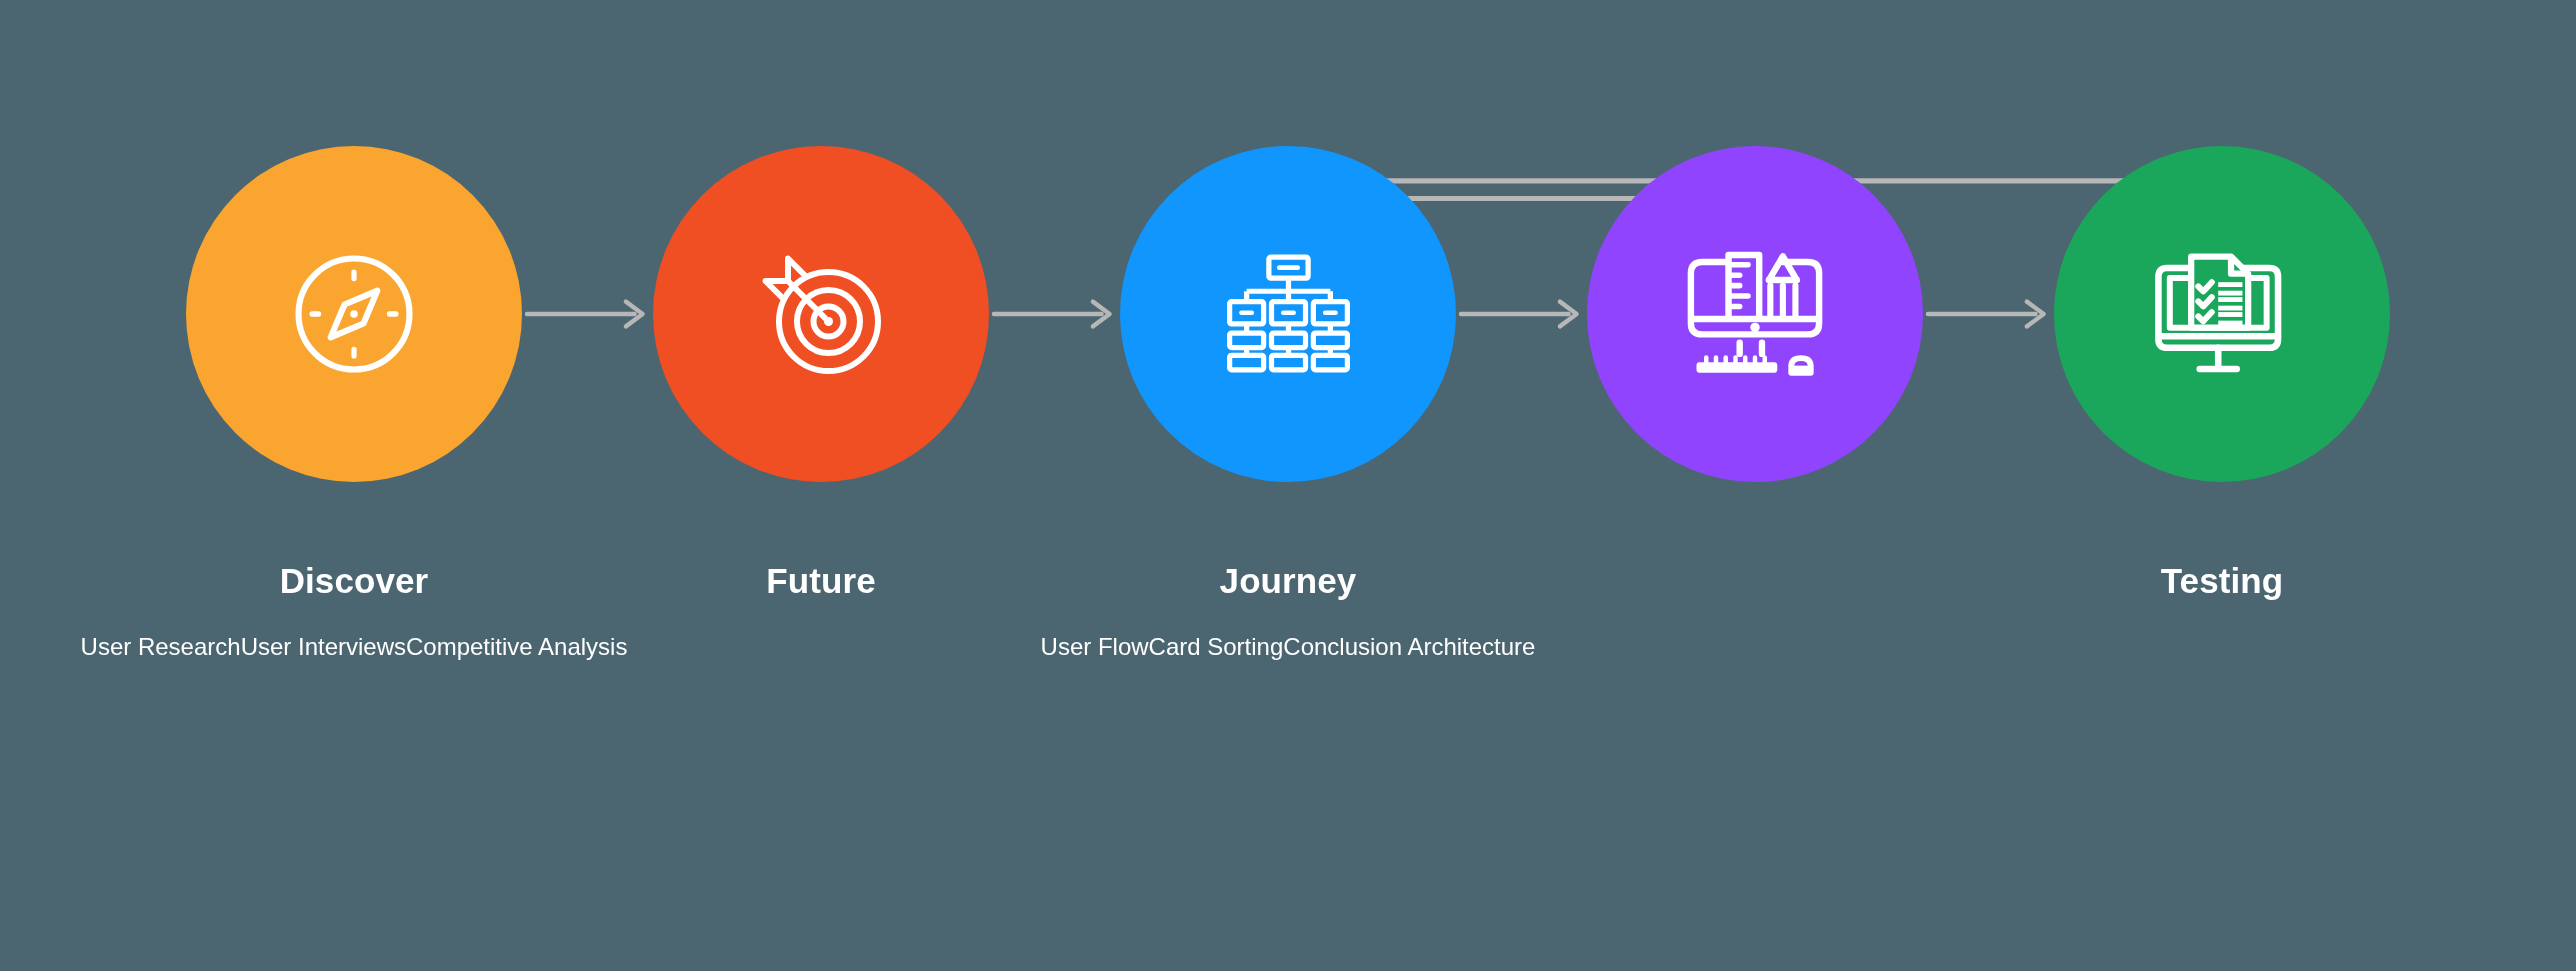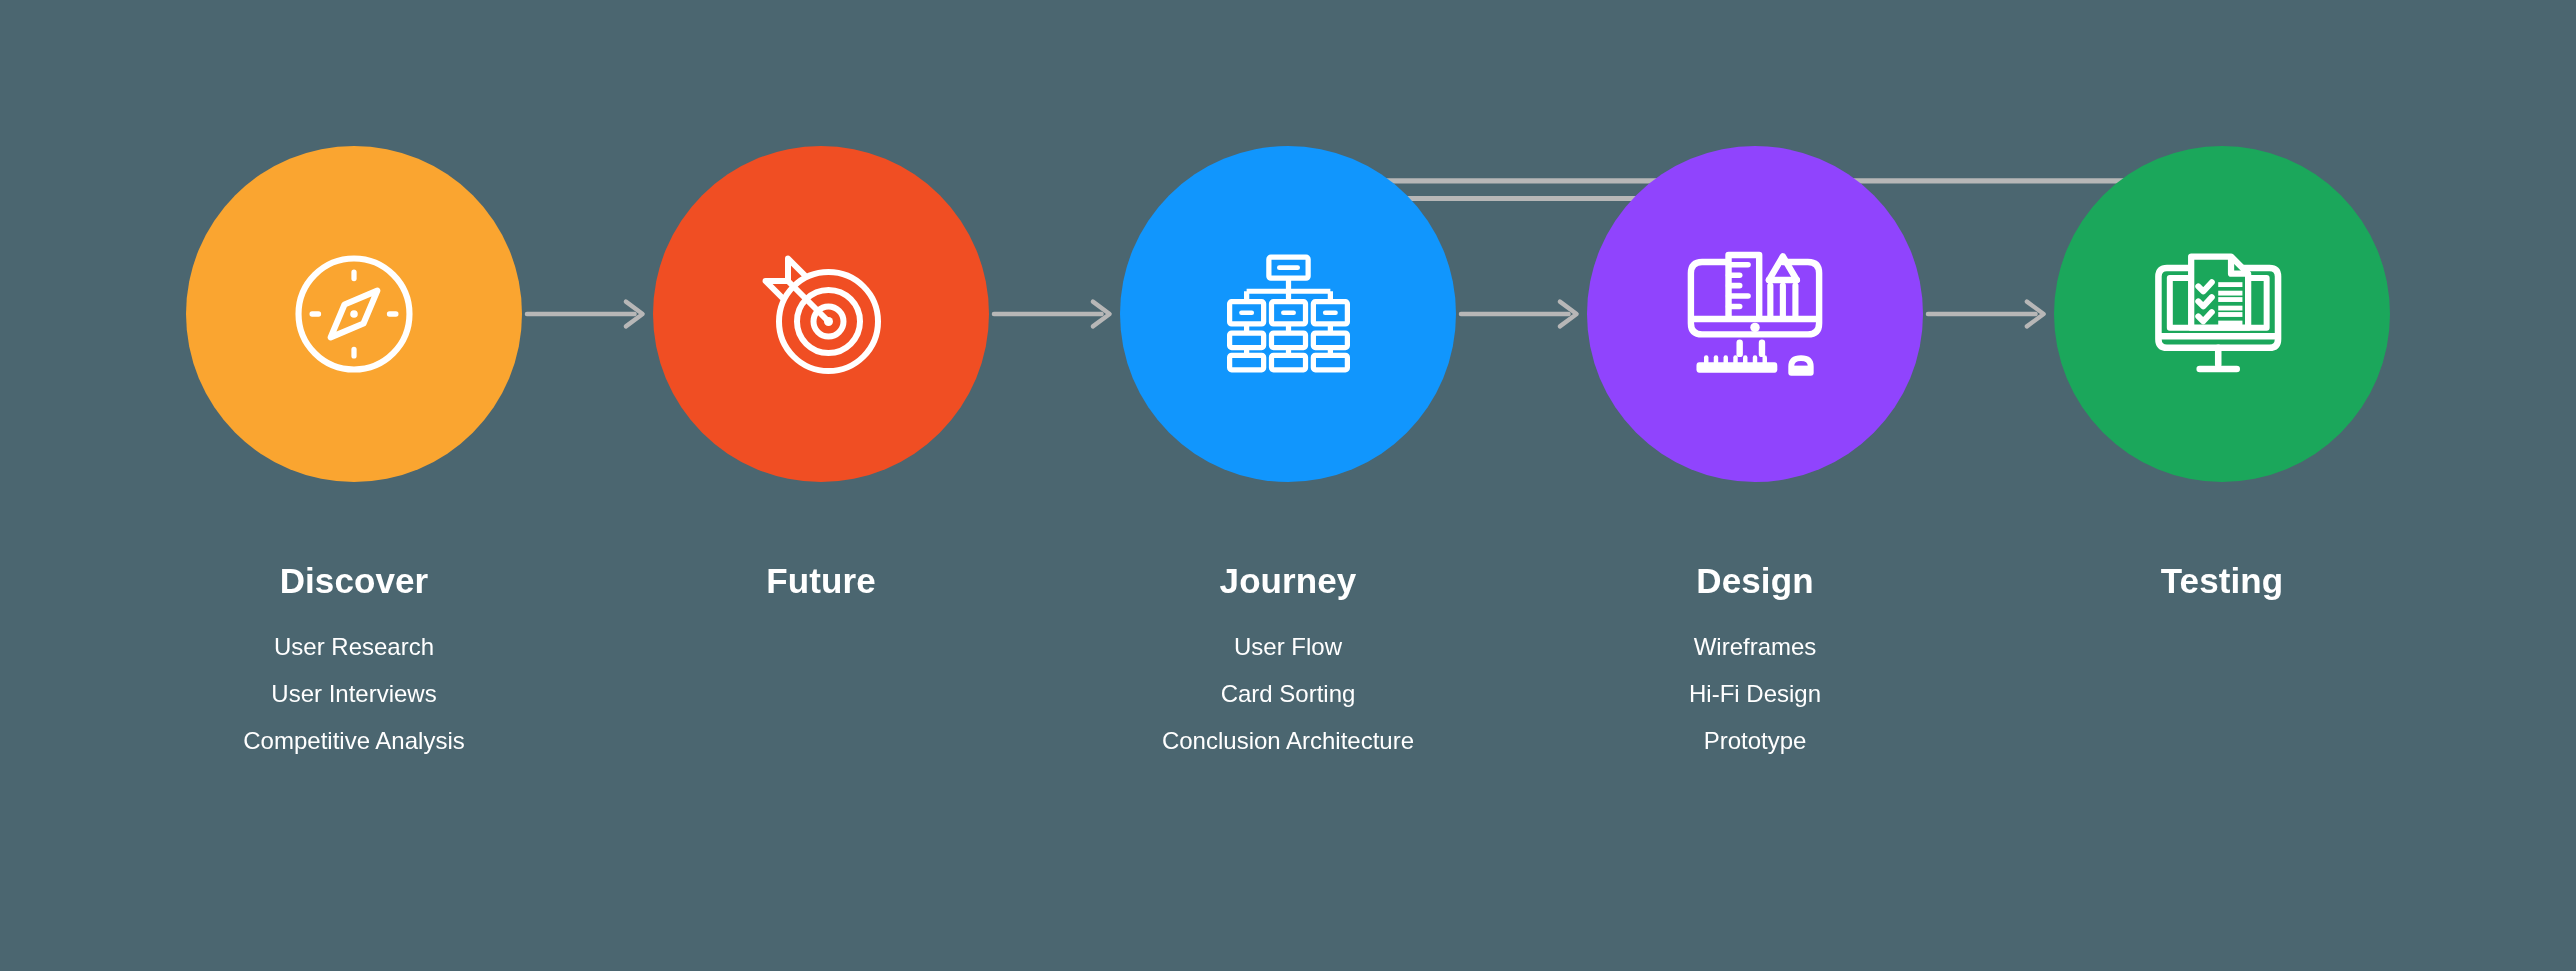--- a/index.html
+++ b/index.html
@@ -103,23 +103,23 @@
     font-weight: bold;
     letter-spacing: 0.1px;
     line-height: 1.0;
     margin-bottom: 31px;
     text-align: center;
     white-space: nowrap;
   }
 
   .phase-items {
     display: flex;
-    flex-direction: column;
-    align-items: center;
-    gap: 12px;
+    flex-direction: row;
+    align-items: center;
+    gap: 0;
   }
 
   .phase-item {
     color: #ffffff;
     font-size: 24px;
     line-height: 35px;
     text-align: center;
     white-space: nowrap;
   }
 </style>
@@ -279,28 +279,20 @@
 
             <path d="M 78 89.5 L 78 85 Q 78 79 85 79 Q 92 79 92 85 L 92 89.5 Z" fill="none" stroke="#fff" stroke-width="4.2" stroke-linejoin="round"></path>
             <line x1="78" y1="86.5" x2="92" y2="86.5" stroke="#fff" stroke-width="4.2"></line>
           </svg>
         </div>
         <svg class="connector" viewBox="0 0 180 60">
           <line x1="4" y1="30" x2="152" y2="30" stroke="#B7B7B7" stroke-width="6" stroke-linecap="round"></line>
           <path d="M 140 13 L 163 30 L 140 47" fill="none" stroke="#B7B7B7" stroke-width="6" stroke-linecap="round" stroke-linejoin="round"></path>
         </svg>
       </div>
-      <div class="labels">
-        <div class="phase-title">Design</div>
-        <div class="phase-items">
-          <div class="phase-item">Wireframes</div>
-          <div class="phase-item">Hi-Fi Design</div>
-          <div class="phase-item">Prototype</div>
-        </div>
-      </div>
     </div>
 
     <div class="phase">
       <div class="bubble-row">
         <div class="bubble" style="background:#1BA75B">
           <svg width="143" height="131" viewBox="0 0 100 92">
 
             <path d="M 30 14 L 11 14 Q 5 14 5 20 L 5 64 Q 5 70 11 70 L 83 70 Q 89 70 89 64 L 89 20 Q 89 14 83 14 L 64 14" fill="none" stroke="#fff" stroke-width="4.6" stroke-linejoin="round" stroke-linecap="round"></path>
 
             <path d="M 30 21 L 13 21 L 13 56 L 81 56 L 81 21 L 64 21" fill="none" stroke="#fff" stroke-width="4.2" stroke-linejoin="round" stroke-linecap="round"></path>

